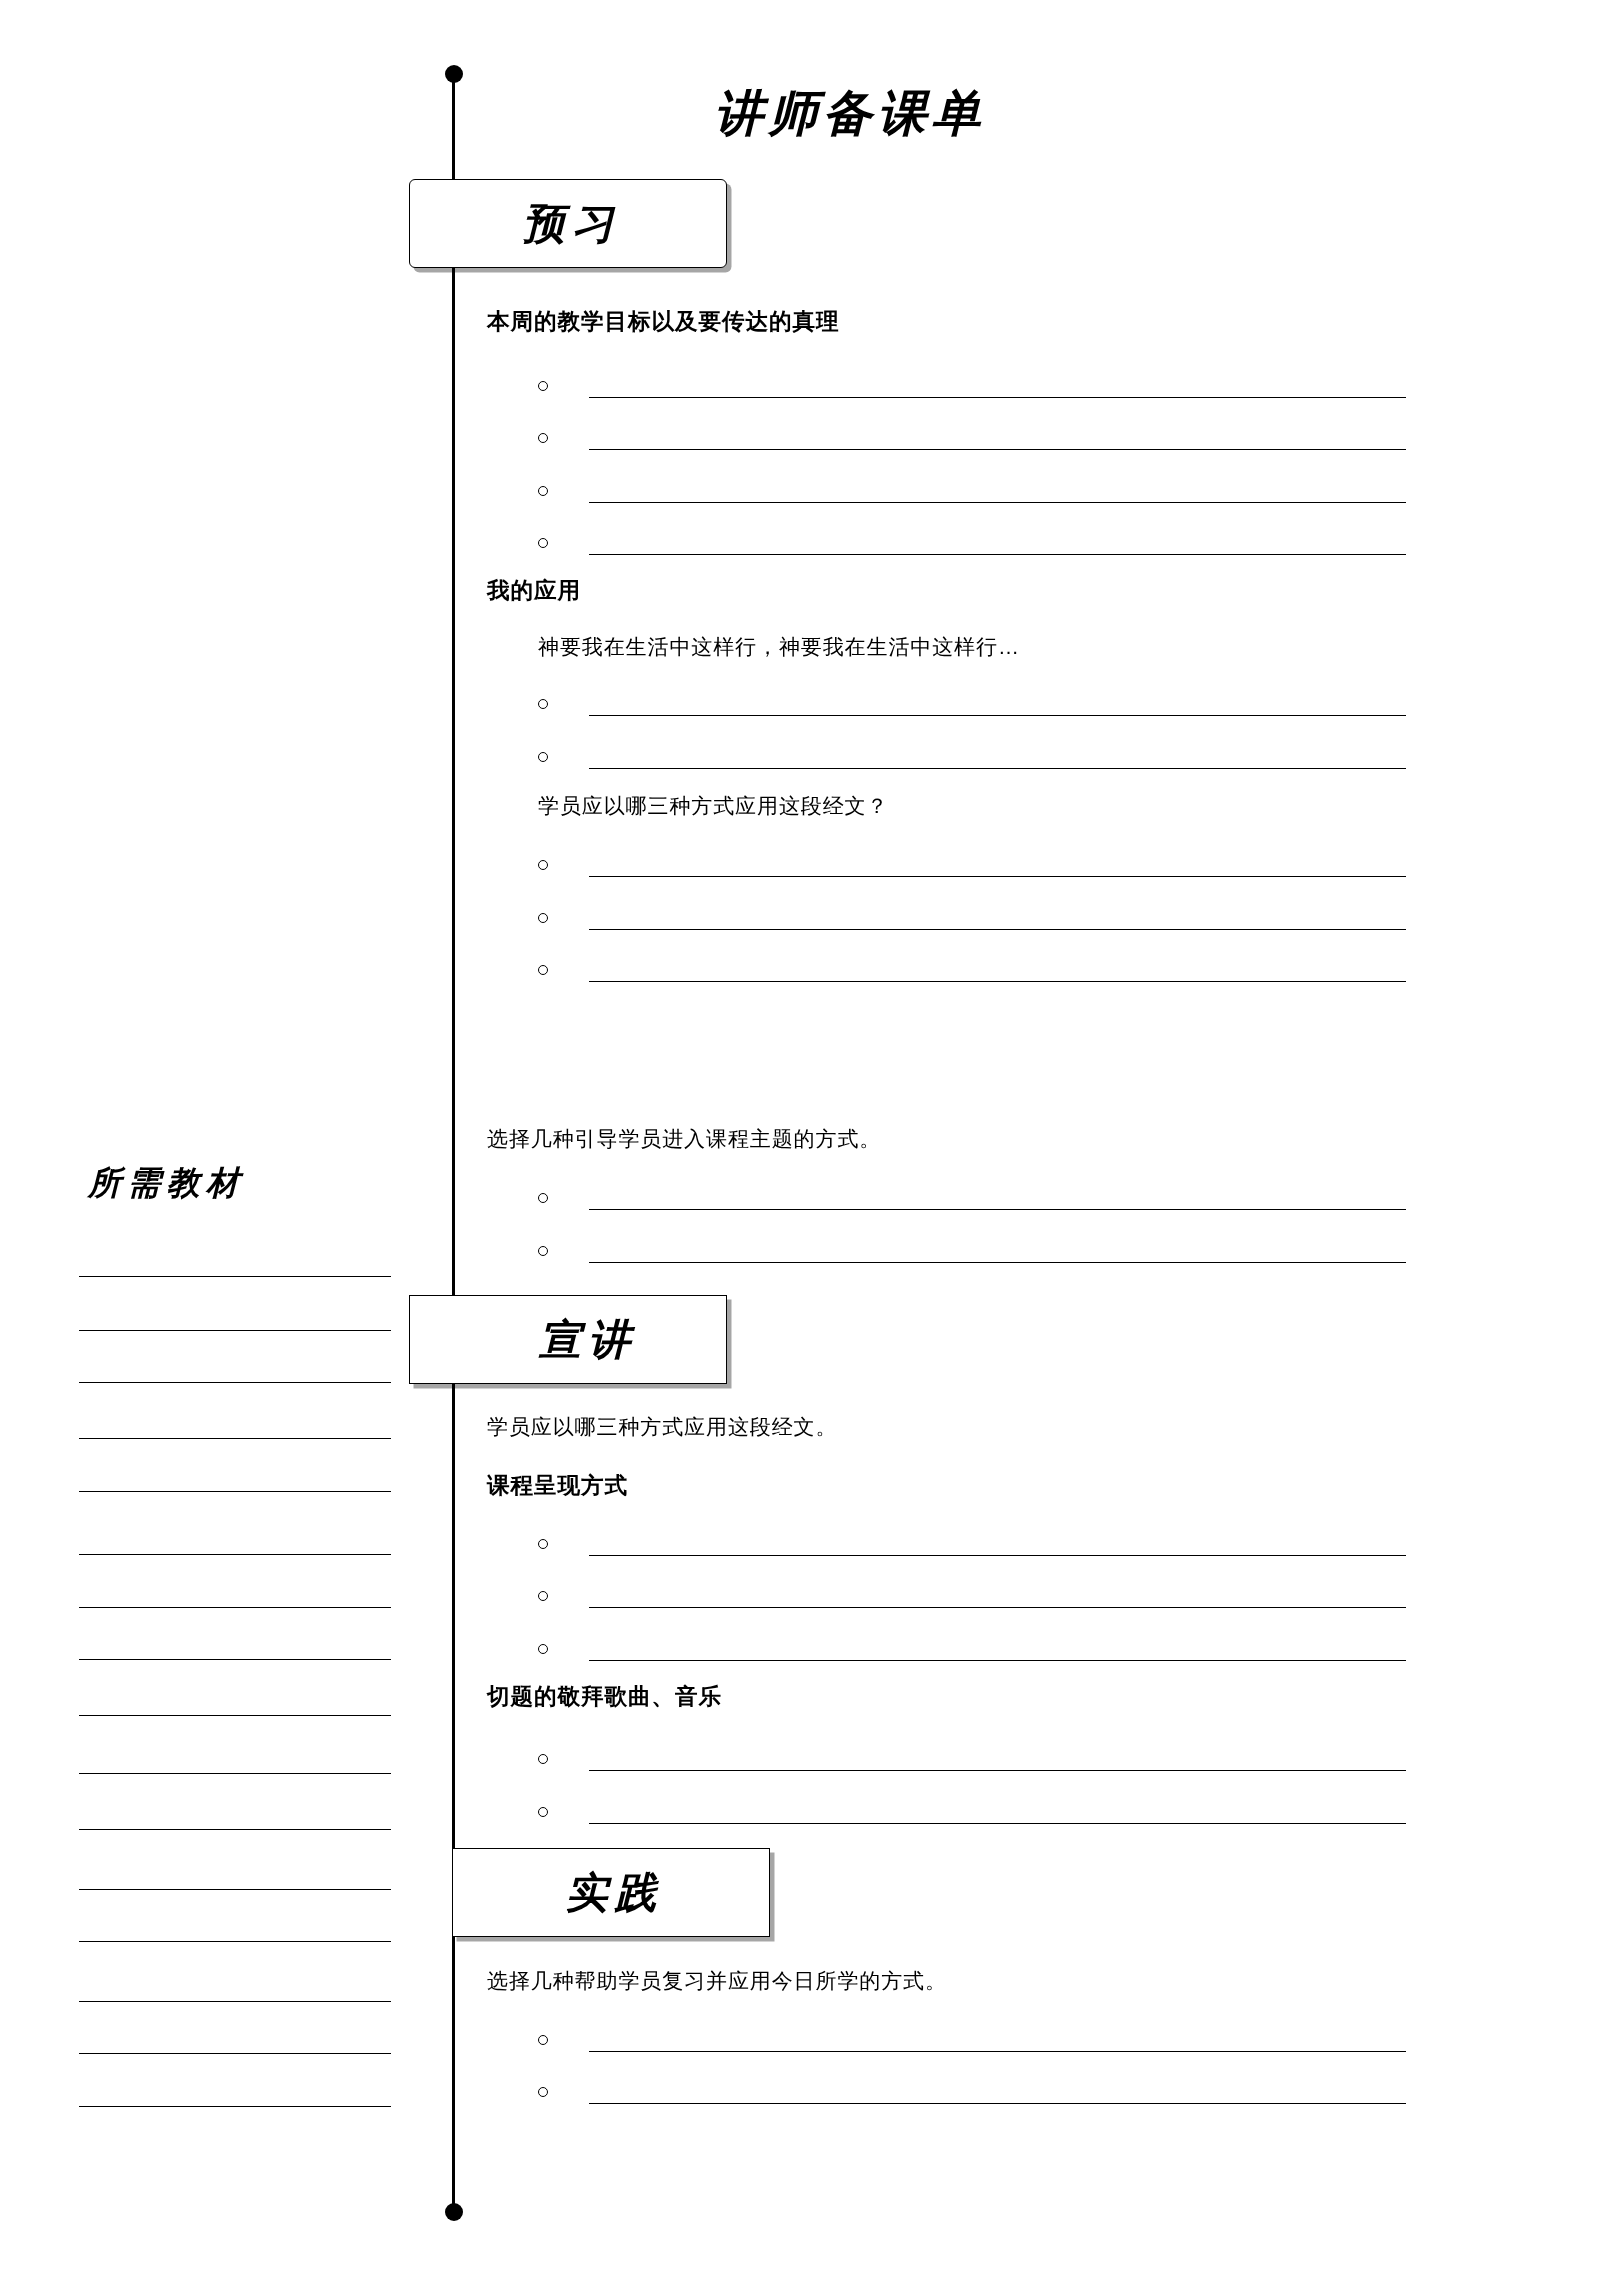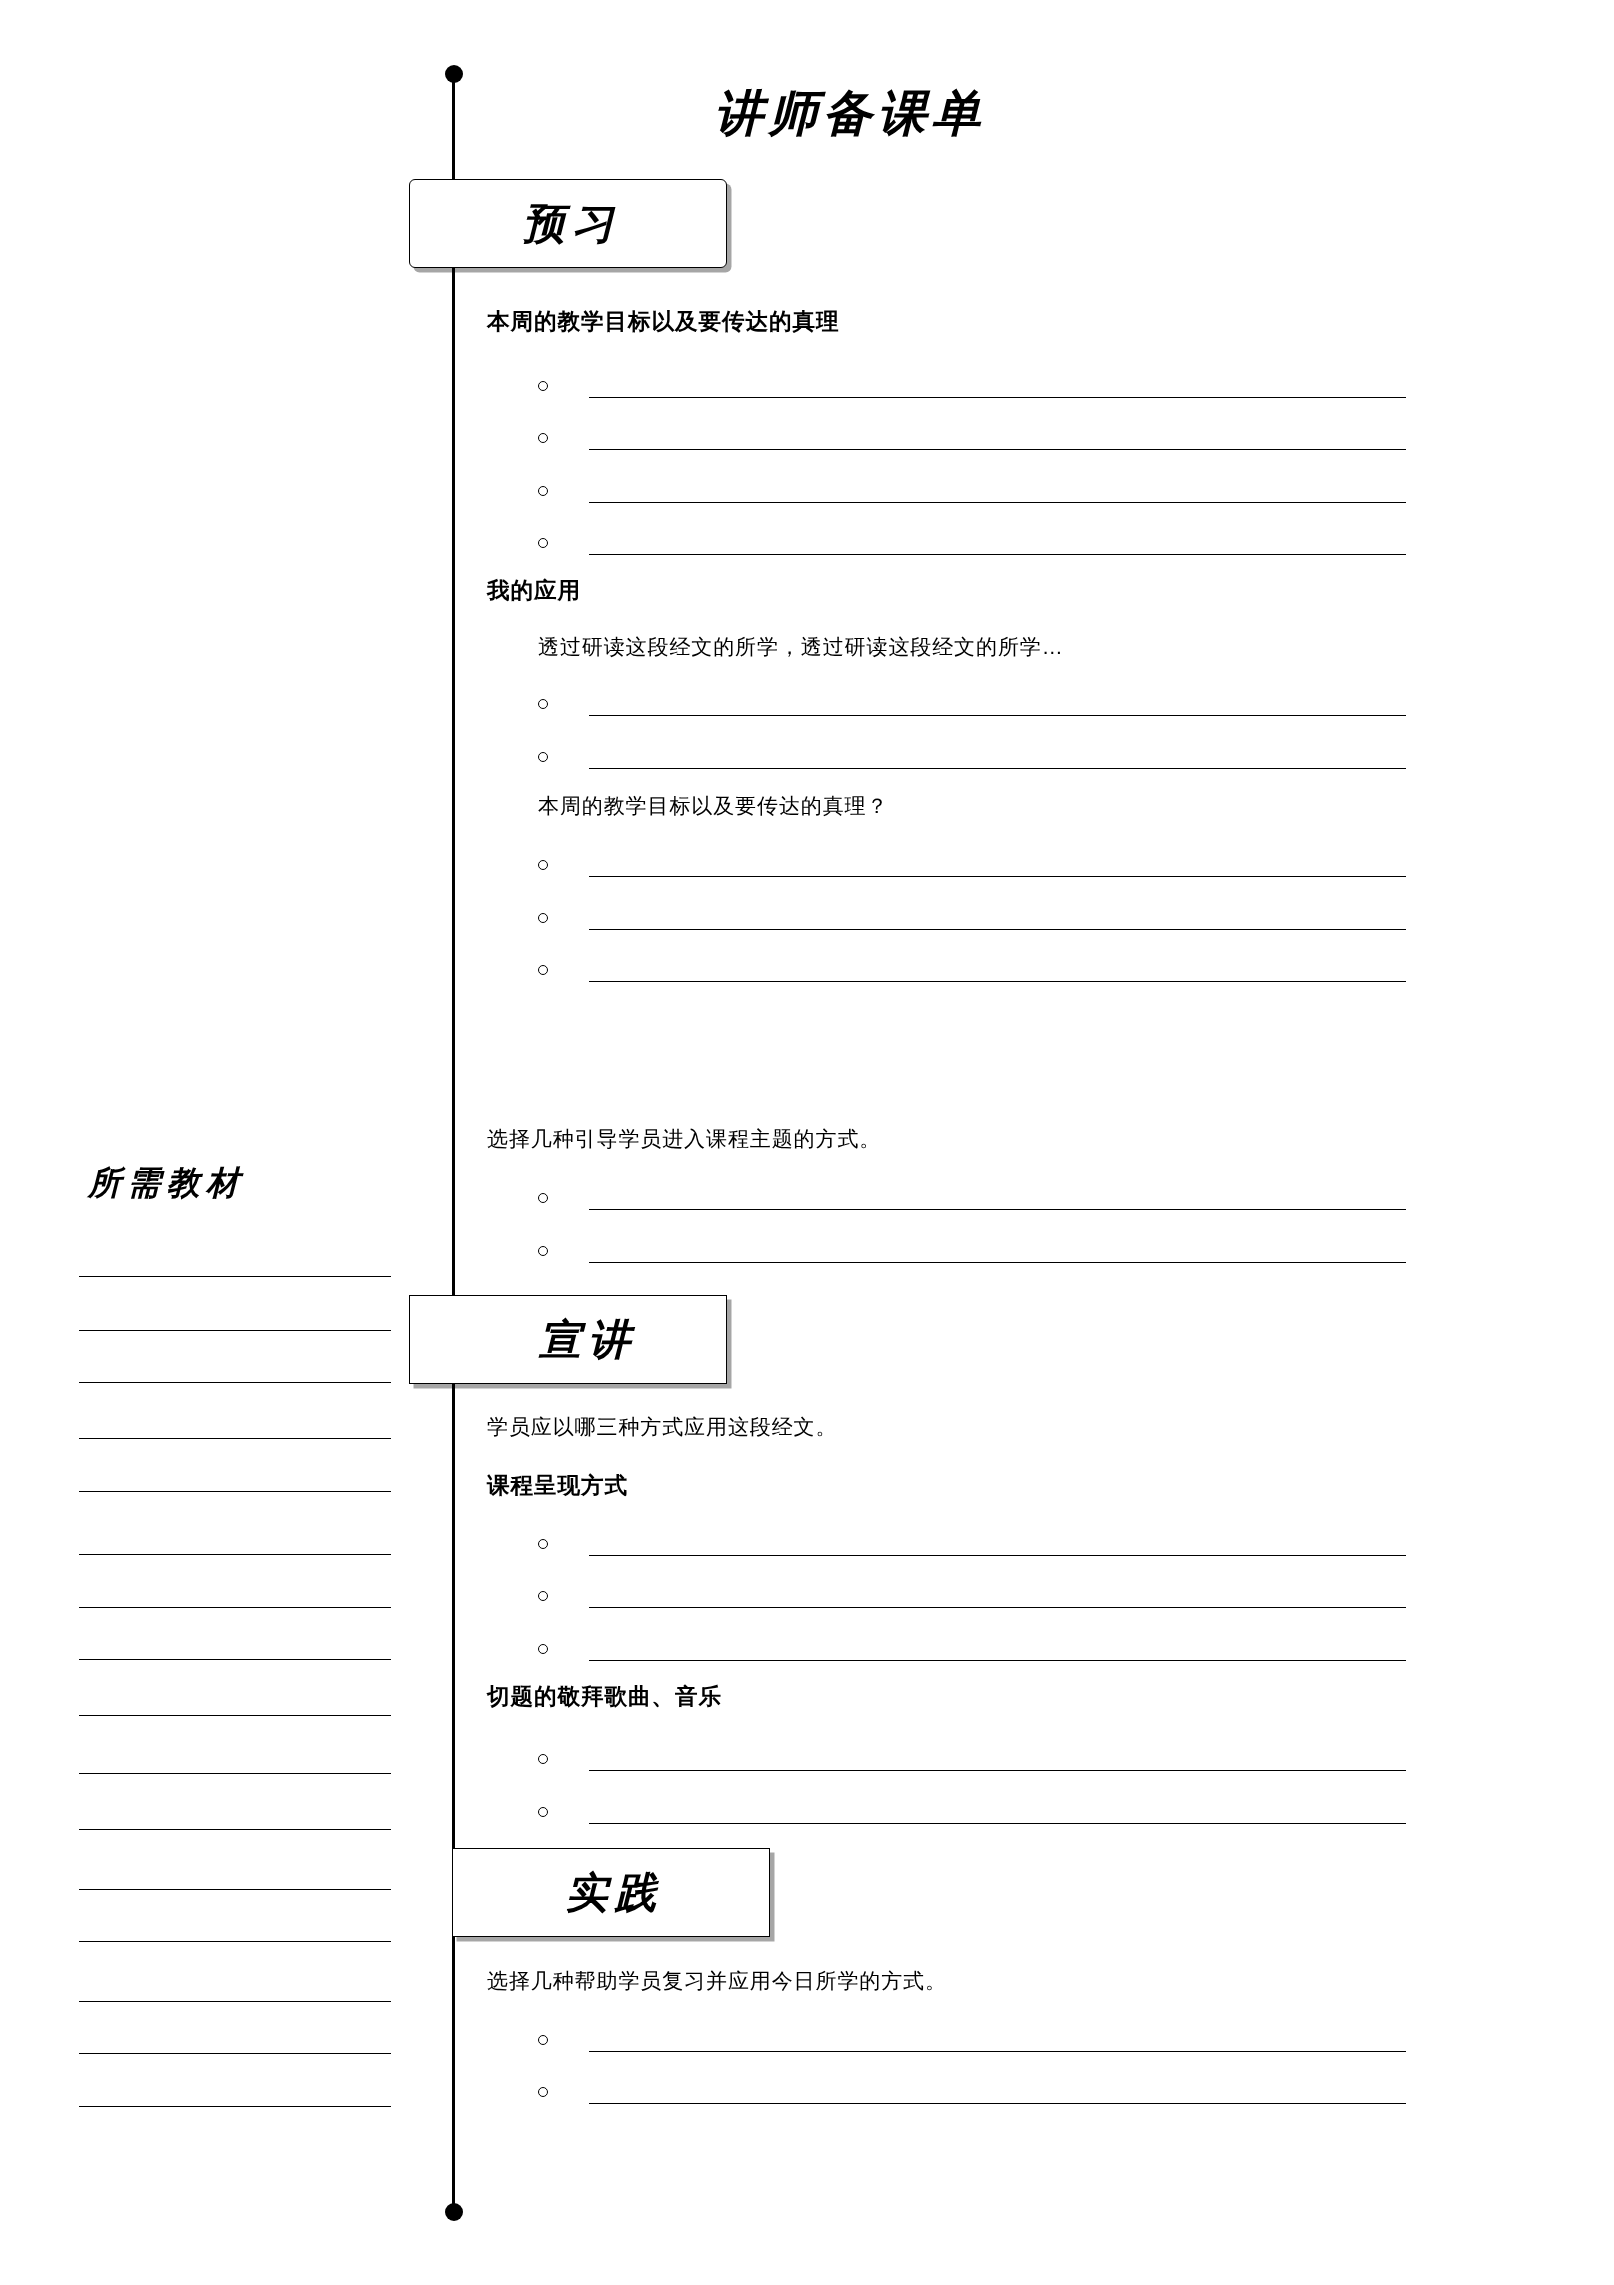--- a/index.html
+++ b/index.html
@@ -173,32 +173,32 @@
     <div class="bullet"></div>
     <div class="line"></div>
   </div>
   <div class="rule-row" style="top:528px;">
     <div class="bullet"></div>
     <div class="line"></div>
   </div>
 
   <div class="blk heading-bold" style="top:575px;">我的应用</div>
 
-  <div class="blk plain" style="left:530px; top:633px;">透过研读这段经文的所学，透过研读这段经文的所学…</div>
+  <div class="blk plain" style="left:530px; top:633px;">神要我在生活中这样行，神要我在生活中这样行…</div>
 
   <div class="rule-row" style="top:689px;">
     <div class="bullet"></div>
     <div class="line"></div>
   </div>
   <div class="rule-row" style="top:742px;">
     <div class="bullet"></div>
     <div class="line"></div>
   </div>
 
-  <div class="blk plain" style="left:530px; top:792px;">本周的教学目标以及要传达的真理？</div>
+  <div class="blk plain" style="left:530px; top:792px;">学员应以哪三种方式应用这段经文？</div>
 
   <div class="rule-row" style="top:850px;">
     <div class="bullet"></div>
     <div class="line"></div>
   </div>
   <div class="rule-row" style="top:903px;">
     <div class="bullet"></div>
     <div class="line"></div>
   </div>
   <div class="rule-row" style="top:955px;">

